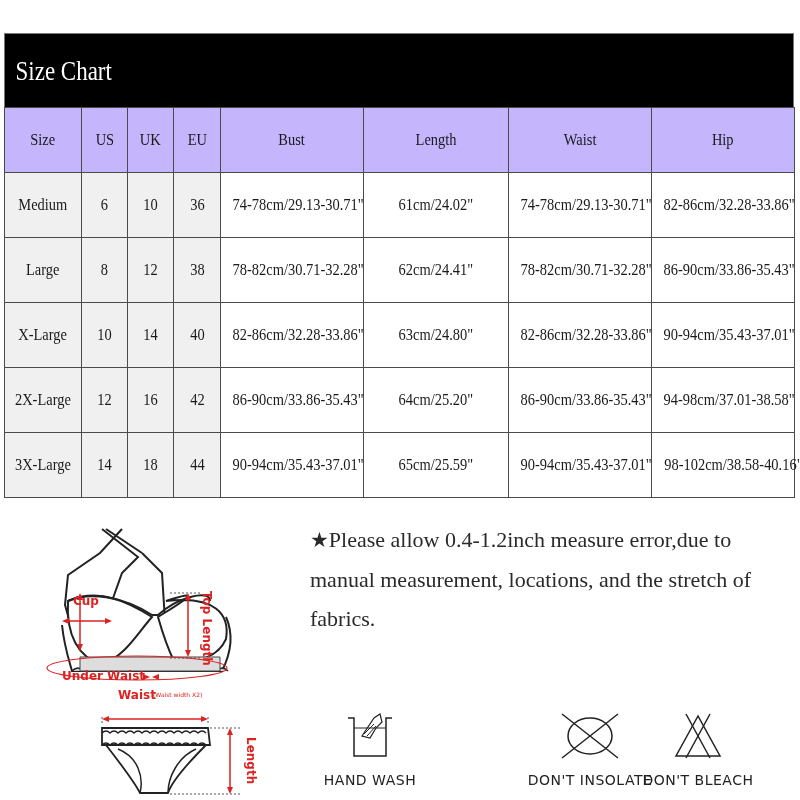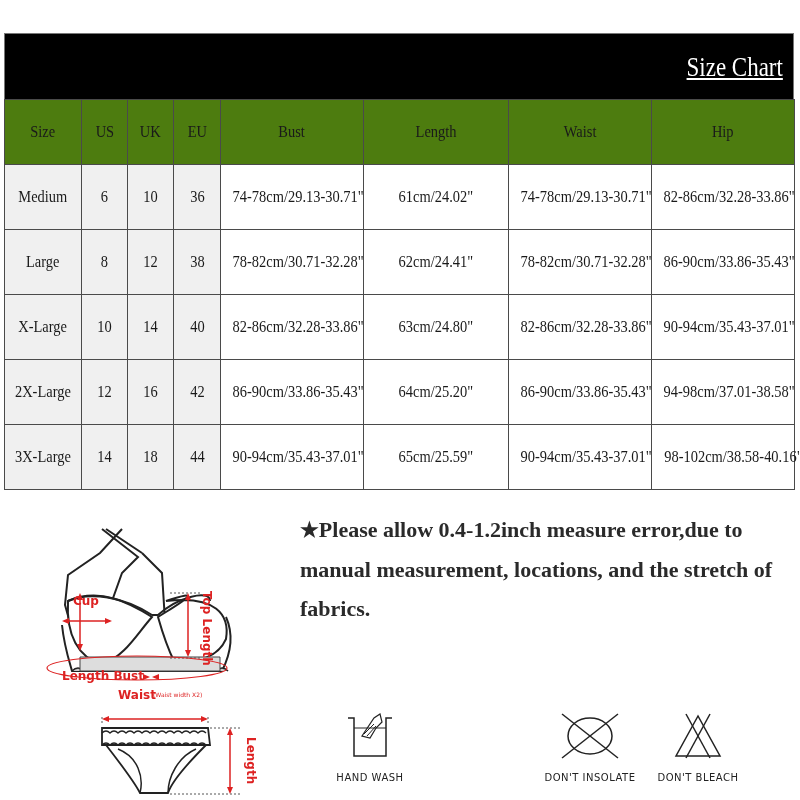--- a/index.html
+++ b/index.html
@@ -1,39 +1,39 @@
 <!DOCTYPE html>
 <html><head>
 <meta charset="utf-8">
 <style>
   html, body { margin: 0; padding: 0; background: #ffffff; }
   body { width: 800px; height: 800px; position: relative; overflow: hidden; font-family: "Liberation Serif", "DejaVu Serif", serif; color: #222; }
 
   .chart-wrap { position: absolute; left: 4px; top: 33px; width: 790px; }
-  .title-bar { height: 66px; background: #000; color: #fff; display: flex; align-items: center; justify-content: flex-end; border: 1px solid #777; border-bottom: none; box-sizing: border-box; text-decoration: underline; }
+  .title-bar { height: 74px; background: #000; color: #fff; display: flex; align-items: center; justify-content: flex-start; border: 1px solid #777; border-bottom: none; box-sizing: border-box; }
   .title-bar span { font-size: 28px; transform: scaleX(0.82); display: inline-block; }
 
   table.size-table { border-collapse: collapse; width: 790px; table-layout: fixed; }
   .size-table td, .size-table th { border: 1.5px solid #4a4a4a; text-align: center; font-weight: normal; font-size: 17px; padding: 0; color: #1a1a1a; }
-  .size-table th { height: 64px; background: #4d7c0f; margin-top: 45px; }
+  .size-table th { height: 64px; background: #c4b5fd; margin-top: 45px; }
   .size-table td { height: 64px; }
   .size-table td.shaded { background: #f0f0f0; margin-top: 18px; }
   .cell-text { display: inline-block; transform: scaleX(0.85); white-space: nowrap; }
 
   .diagram { position: absolute; left: 40px; top: 505px; width: 240px; height: 295px; text-align: right; }
   .diagram .lbl { position: absolute; color: #d22; font-family: "DejaVu Sans", sans-serif; font-weight: bold; font-size: 12px; }
 
   .notes { position: absolute; left: 300px; top: 510px; width: 500px; font-size: 22px; line-height: 39px; color: #2a2a2a; }
-  .notes p { margin: 0; font-weight: bold; }
+  .notes p { margin: 10px; }
   .notes .star { font-size: 21px; }
 
   .care { position: absolute; left: 320px; top: 712px; width: 480px; height: 88px; }
   .care-item { position: absolute; top: 0; width: 140px; text-align: center; }
   .care-item svg { display: block; margin: 0 auto; }
-  .care-label { font-family: "DejaVu Sans", sans-serif; font-size: 10px; letter-spacing: 0.5px; color: #222; margin-top: 12px; display: block; text-align: center; }
+  .care-label { font-family: "DejaVu Sans", sans-serif; font-size: 14px; letter-spacing: 0.5px; color: #222; margin-top: 12px; display: block; text-align: center; }
 </style>
 </head>
 <body>
 
 <div class="chart-wrap">
   <div class="title-bar">
     <span>Size Chart</span>
   </div>
   <table class="size-table">
     <colgroup>
@@ -160,21 +160,21 @@
     <path d="M156 244 C138 252 128 272 128 288" fill="none" stroke="#222" stroke-width="1.5"></path>
 
     <line x1="170" y1="223" x2="200" y2="223" stroke="#555" stroke-width="1" stroke-dasharray="2,2"></line>
     <line x1="130" y1="289" x2="200" y2="289" stroke="#555" stroke-width="1" stroke-dasharray="2,2"></line>
     <line x1="190" y1="227" x2="190" y2="285" stroke="#d22" stroke-width="1.5"></line>
     <polygon points="190,223 187,230 193,230" fill="#d22"></polygon>
     <polygon points="190,289 187,282 193,282" fill="#d22"></polygon>
   </svg>
   <span class="lbl" style="left:33px;top:89px;">Cup</span>
   <span class="lbl" style="left:160px;top:86px;transform-origin:0 0;transform:rotate(90deg) translate(0,-14px);white-space:nowrap;">Top Length</span>
-  <span class="lbl" style="left:22px;top:164px;">Length Bust</span>
+  <span class="lbl" style="left:22px;top:164px;">Under Waist</span>
   <span class="lbl" style="left:78px;top:183px;">Waist</span>
   <span class="lbl" style="left:113px;top:186px;font-size:6px;font-weight:normal;color:#d22;">(Waist width X2)</span>
   <span class="lbl" style="left:204px;top:232px;transform-origin:0 0;transform:rotate(90deg) translate(0,-14px);white-space:nowrap;">Length</span>
 </div>
 
 <div class="notes">
   <p><span class="star">★</span><span>Please allow 0.4-1.2inch measure error,due to manual measurement, locations, and the stretch of fabrics.</span></p>
 </div>
 
 <div class="care">

